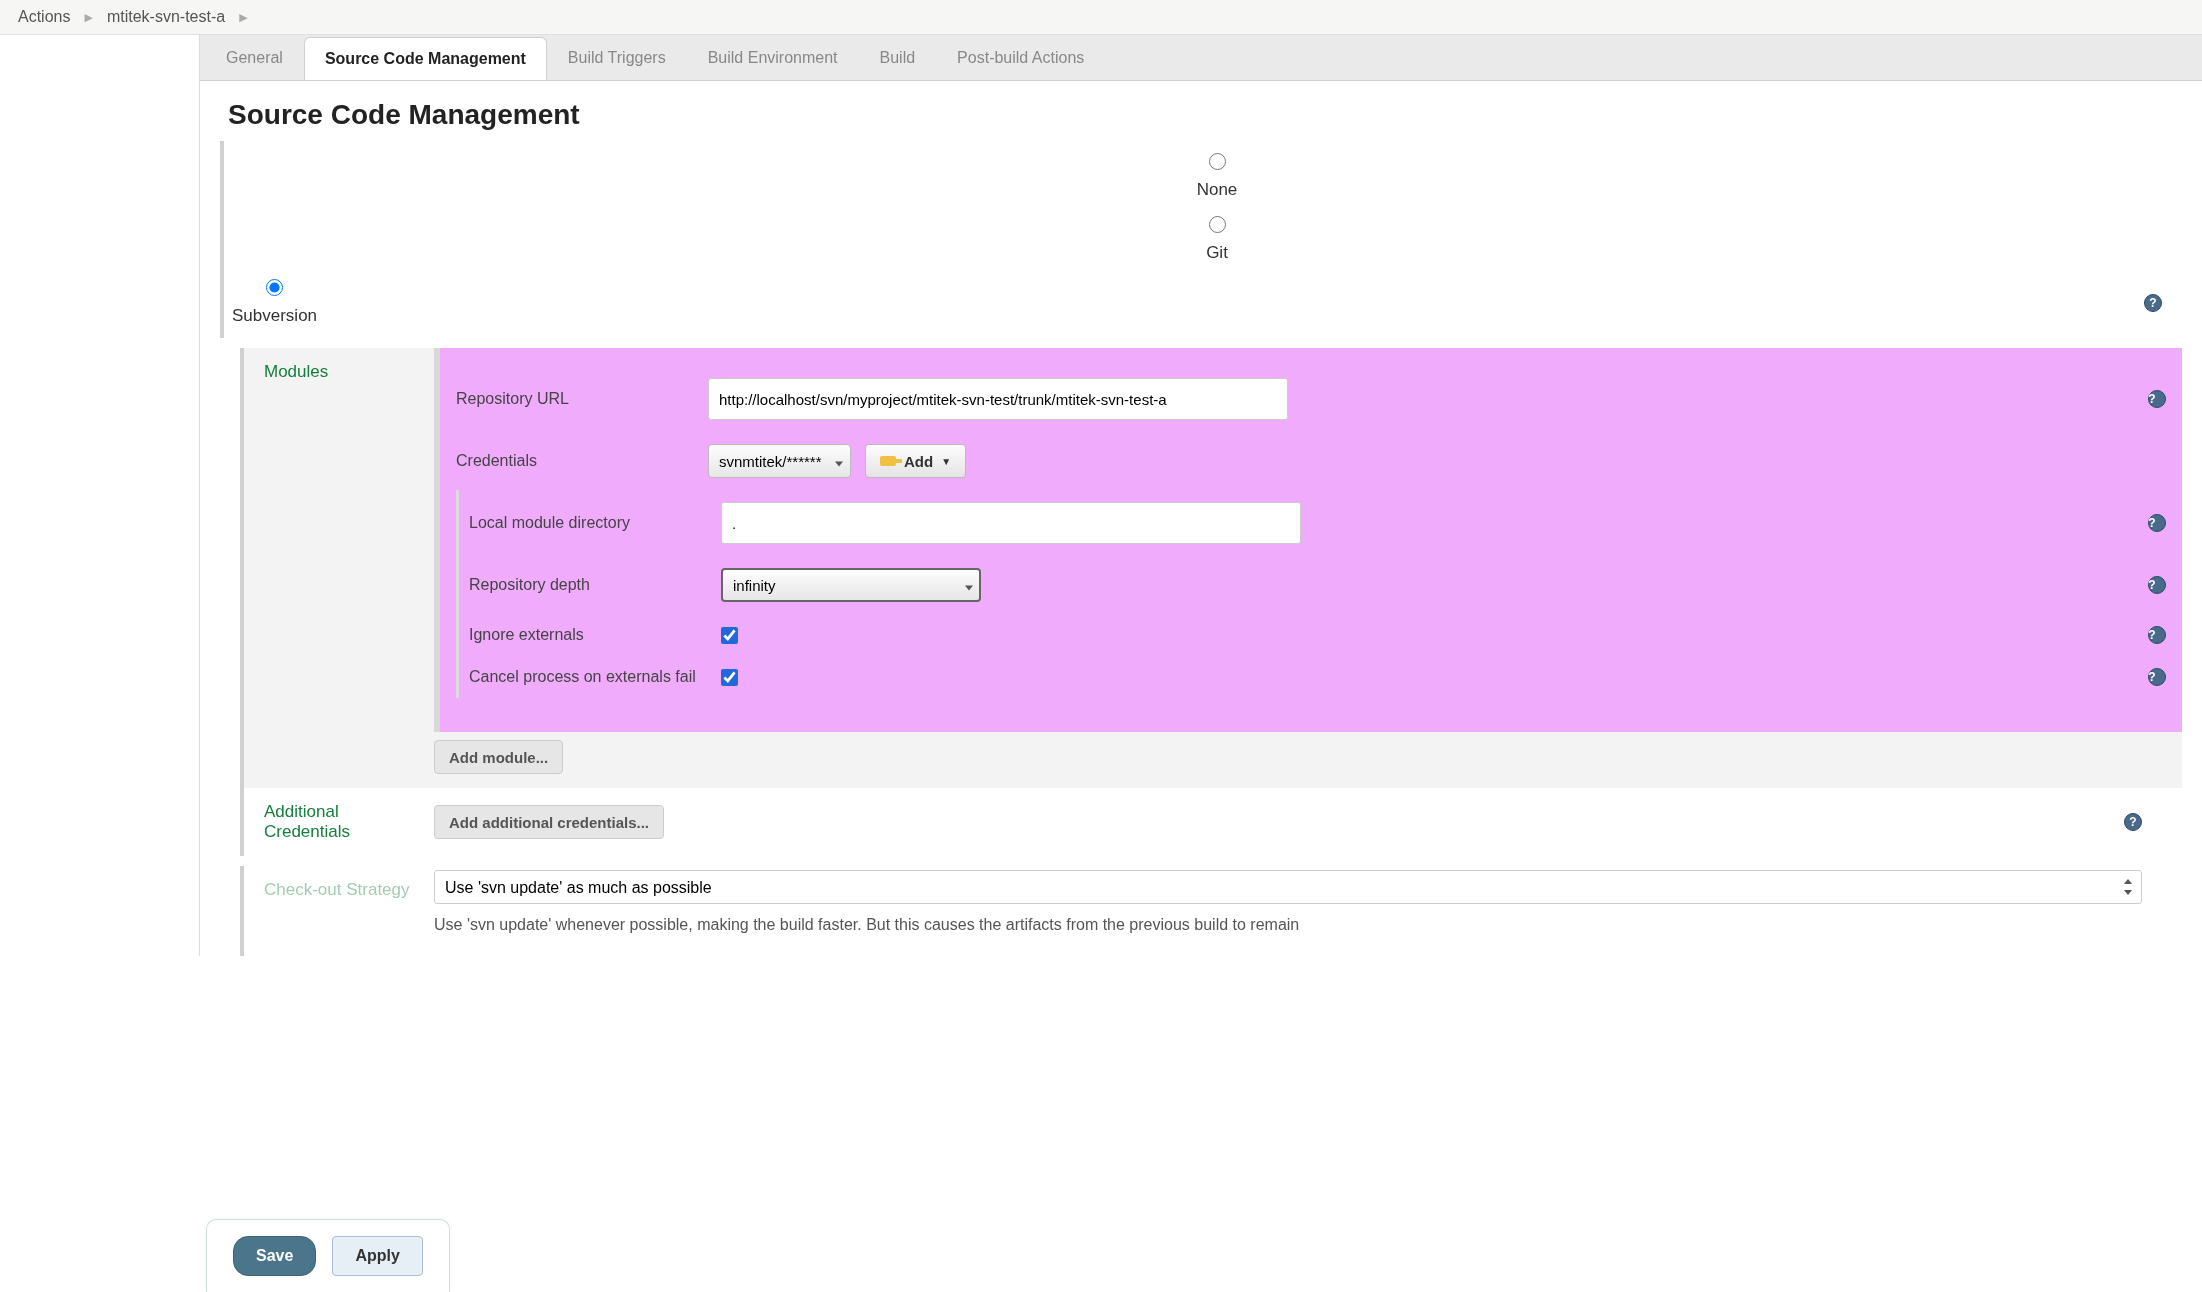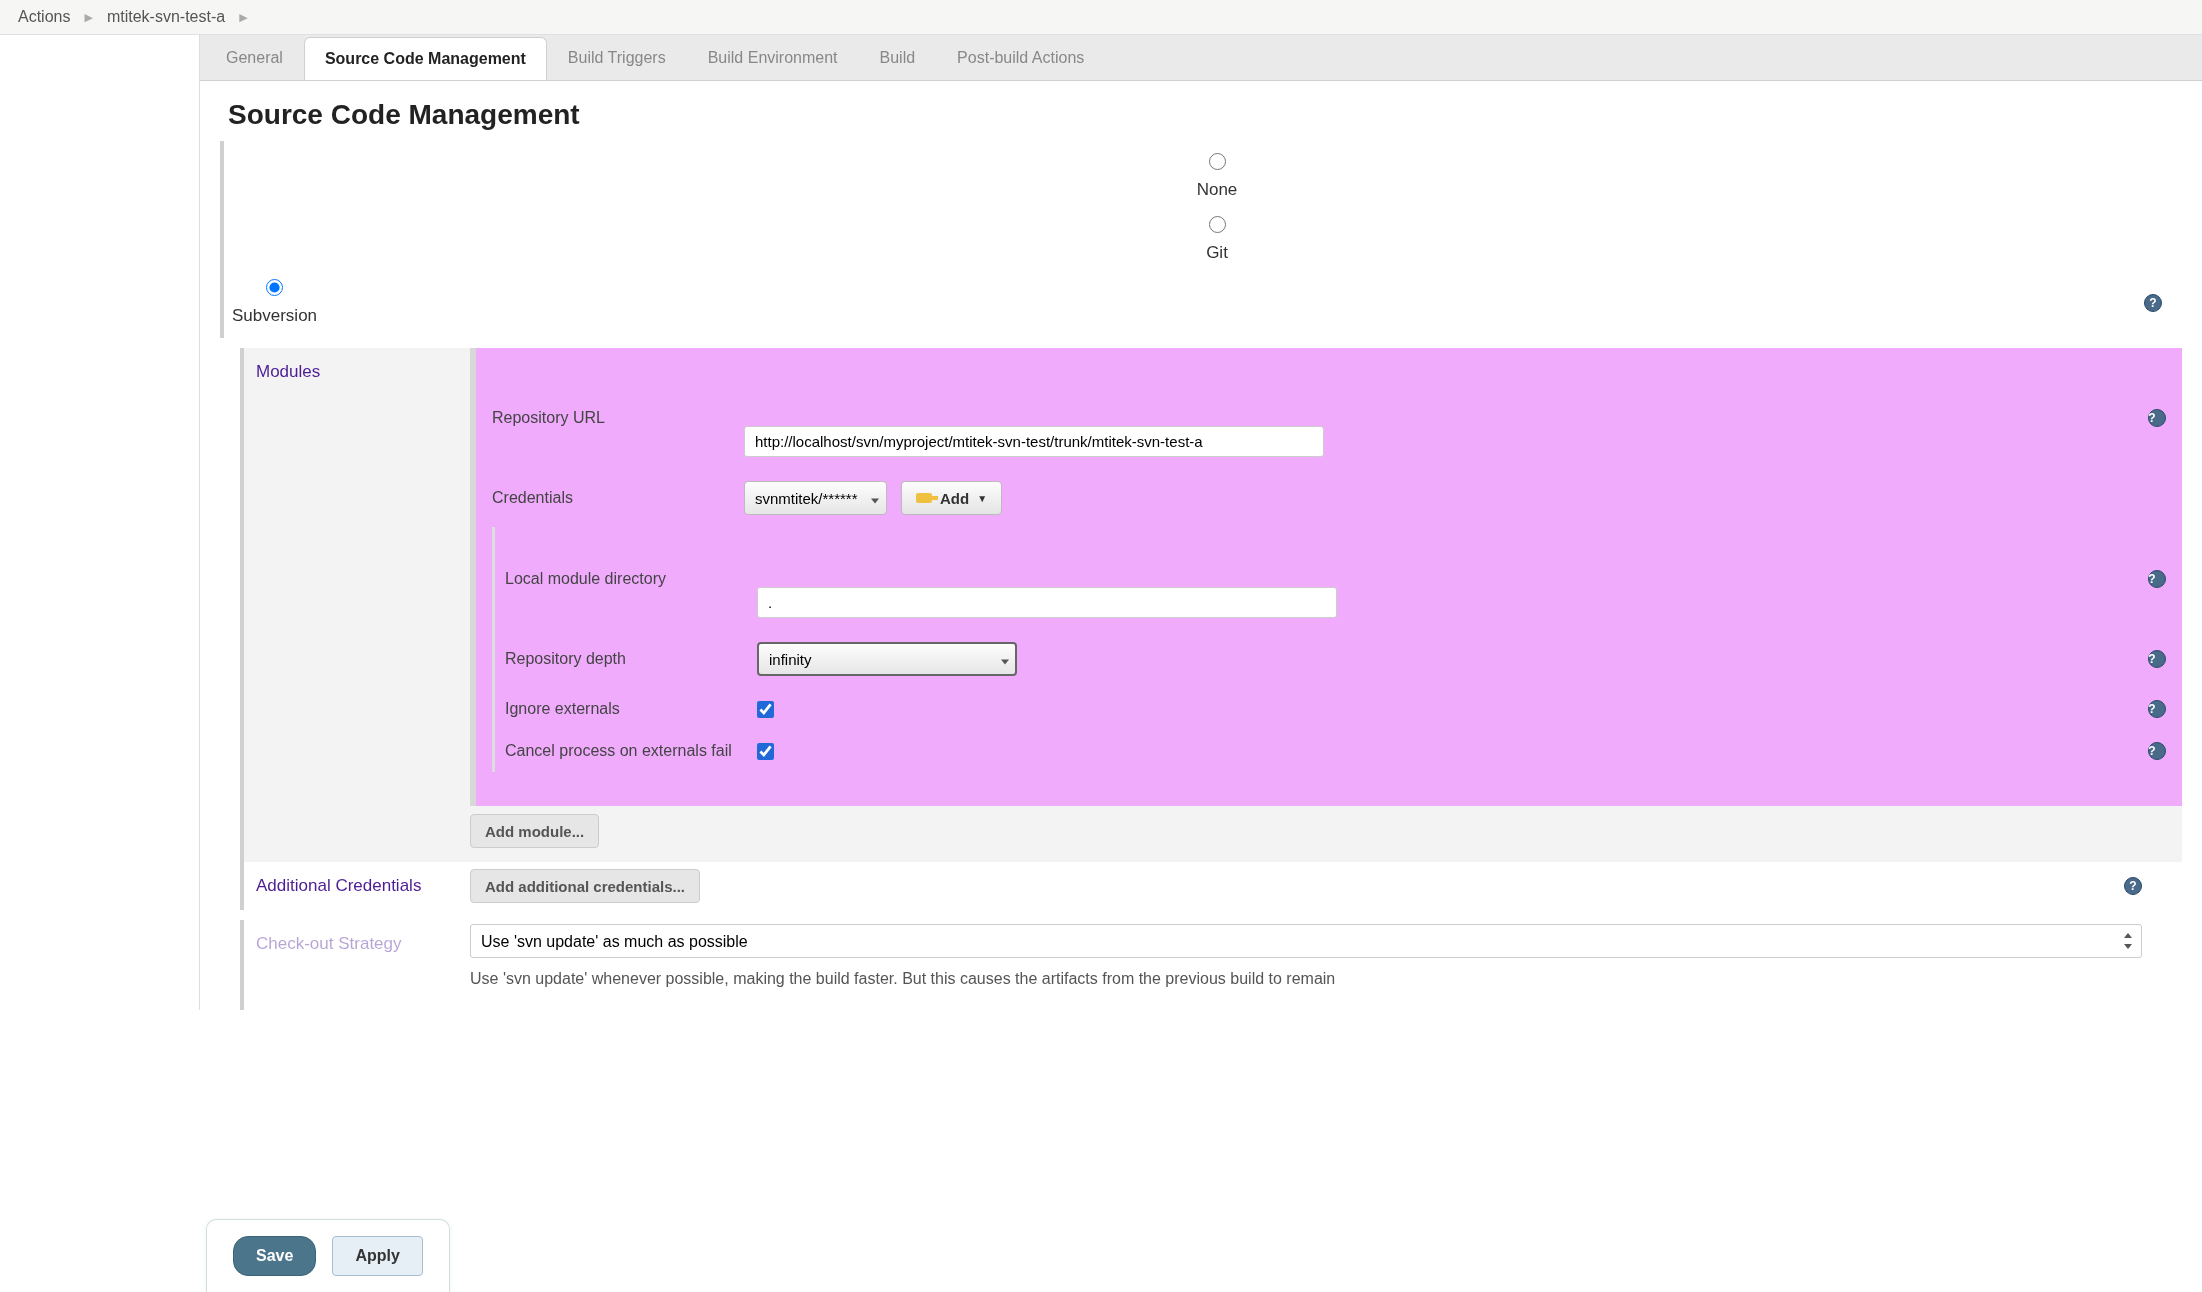--- a/index.html
+++ b/index.html
@@ -20,29 +20,29 @@
 
 .section-bar { border-left: 4px solid #d0d0d0; margin-left: 20px; padding: 4px 0 4px 8px; }
 .radio-row { display: flex; align-items: center; gap: 10px; padding: 8px 0; font-size: 17px; color: #333; flex-direction: column; }
 .radio-row input[type=radio] { width: 17px; height: 17px; }
 .radio-row-selected { font-weight: normal; }
 .help-icon { width: 18px; height: 18px; border-radius: 50%; background: #4a6a8a; color: #fff; font-size: 12px; display: inline-flex; align-items: center; justify-content: center; font-weight: bold; cursor: pointer; border: 1px solid #2a4a6a; }
 
 .scm-line { display: flex; align-items: center; justify-content: space-between; padding-right: 40px; }
 
 .subsection { background: #f3f3f3; margin: 10px 20px 0 40px; border-left: 4px solid #d0d0d0; display: flex; }
-.sub-label-col { width: 226px; flex-shrink: 0; padding: 14px 12px; font-size: 17px; color: #4c1d95; }
+.sub-label-col { width: 190px; flex-shrink: 0; padding: 14px 20px; font-size: 17px; color: #15803d; }
 .sub-content-col { flex: 1; padding: 0; }
 
 .module-panel { background: #f0abfc; border-left: 6px solid #d8d8d8; padding: 18px 16px 28px 16px; margin-bottom: 4px; }
 .row-group-bar { border-left: 3px solid #dcdcdc; padding-left: 10px; margin-bottom: 6px; }
 .form-row { display: flex; align-items: center; padding: 12px 0; gap: 12px; }
 .form-label { width: 240px; flex-shrink: 0; font-size: 16px; color: #444; }
 .form-input-area { flex: 1; display: flex; align-items: center; gap: 14px; }
-.text-input { width: 100%; max-width: 580px; height: 31px; border: 1px solid #ccc; border-radius: 3px; padding: 0 10px; font-size: 15px; background: #fff; margin-top: 48px; }
+.text-input { width: 100%; max-width: 580px; height: 42px; border: 1px solid #ccc; border-radius: 3px; padding: 0 10px; font-size: 15px; background: #fff; }
 .select-input { height: 34px; border: 1px solid #bbb; border-radius: 4px; padding: 0 28px 0 10px; font-size: 15px; background: linear-gradient(#fdfdfd,#e6e6e6); appearance: none; position: relative; }
 .select-wrap { position: relative; display: inline-block; }
 .select-wrap::after { content: ""; position: absolute; right: 8px; top: 50%; transform: translateY(-50%); width: 0; height: 0; border-left: 4px solid transparent; border-right: 4px solid transparent; border-top: 5px solid #555; pointer-events: none; }
 .select-wrap.double::before { content: ""; position: absolute; right: 8px; top: calc(50% - 8px); width: 0; height: 0; border-left: 4px solid transparent; border-right: 4px solid transparent; border-bottom: 5px solid #555; pointer-events: none; }
 .select-wrap.double::after { top: calc(50% + 3px); }
 .btn { height: 34px; border: 1px solid #bbb; border-radius: 4px; padding: 0 14px; font-size: 15px; background: linear-gradient(#fdfdfd,#e4e4e4); cursor: pointer; display: inline-flex; align-items: center; gap: 8px; color: #333; font-weight: bold; }
 .btn-flat { background: #e6e6e6; border: 1px solid #ccc; font-weight: bold; color: #555; }
 .key-icon { display: inline-block; width: 16px; height: 10px; background: #f0c040; border-radius: 2px; position: relative; }
 .key-icon::after { content:""; position:absolute; right:-6px; top:3px; width:6px; height:4px; background:#f0c040; }
 .chkbox { width: 17px; height: 17px; accent-color: #2169d8; }

